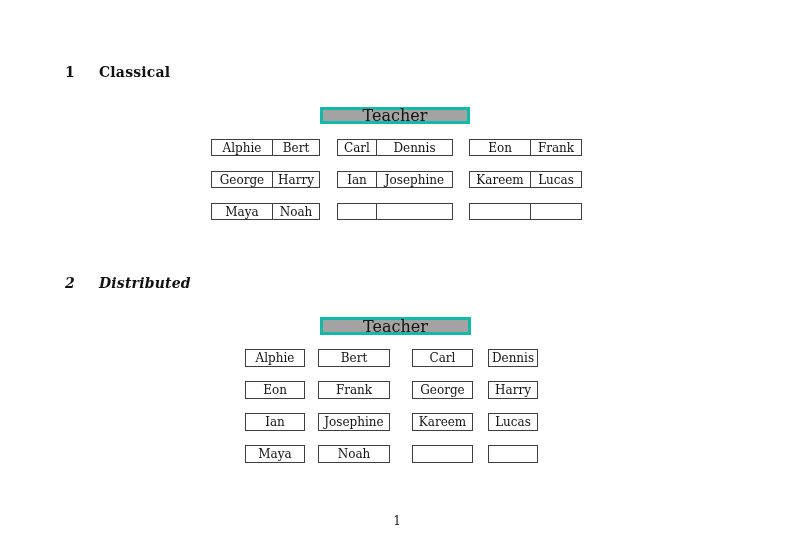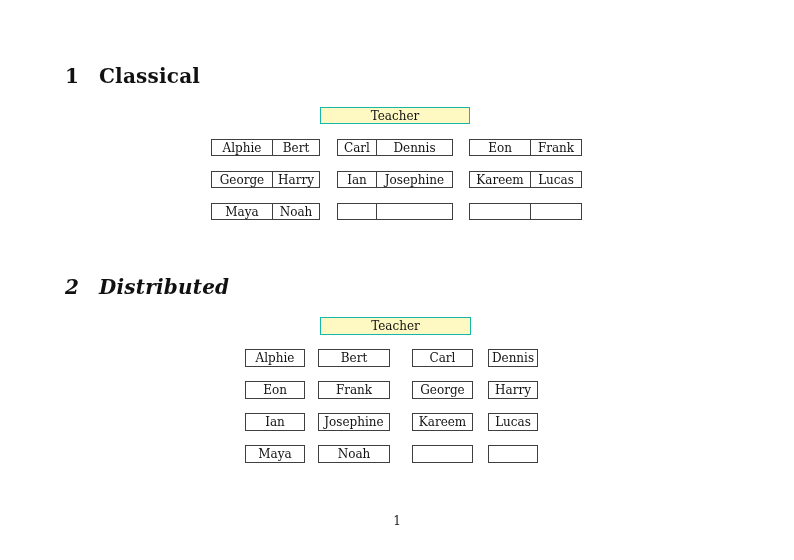--- a/index.html
+++ b/index.html
@@ -4,28 +4,28 @@
 <style>
   * { margin:0; padding:0; box-sizing:border-box; }
   html,body { background:#ffffff; }
   body { font-family:"DejaVu Serif", serif; color:#111111; }
   .page {
     position:relative; width:794px; height:560px;
     background:#ffffff; overflow:hidden;
   }
   .heading {
     position:absolute; left:65px;
-    font-size:20px; font-weight:bold; color:#111111;
+    font-size:14px; font-weight:bold; color:#111111;
     letter-spacing:0.2px; white-space:nowrap;
   }
   .h-num { display:inline-block; min-width:34px; }
   .teacher-box {
-    position:absolute; border:1px solid #14b8a6; background:#fef9c3;
+    position:absolute; border:3px solid #14b8a6; background:#a3a3a3;
     display:flex; align-items:center; justify-content:center;
-    font-size:12px;
+    font-size:16px;
   }
   .desk {
     position:absolute; border:1px solid #3f3f3f; background:#ffffff;
     display:flex; font-size:12px;
   }
   .desk .cell {
     display:flex; align-items:center; justify-content:center;
     height:100%; overflow:hidden; white-space:nowrap;
   }
   .desk .cell.first { border-right:1px solid #3f3f3f; }

